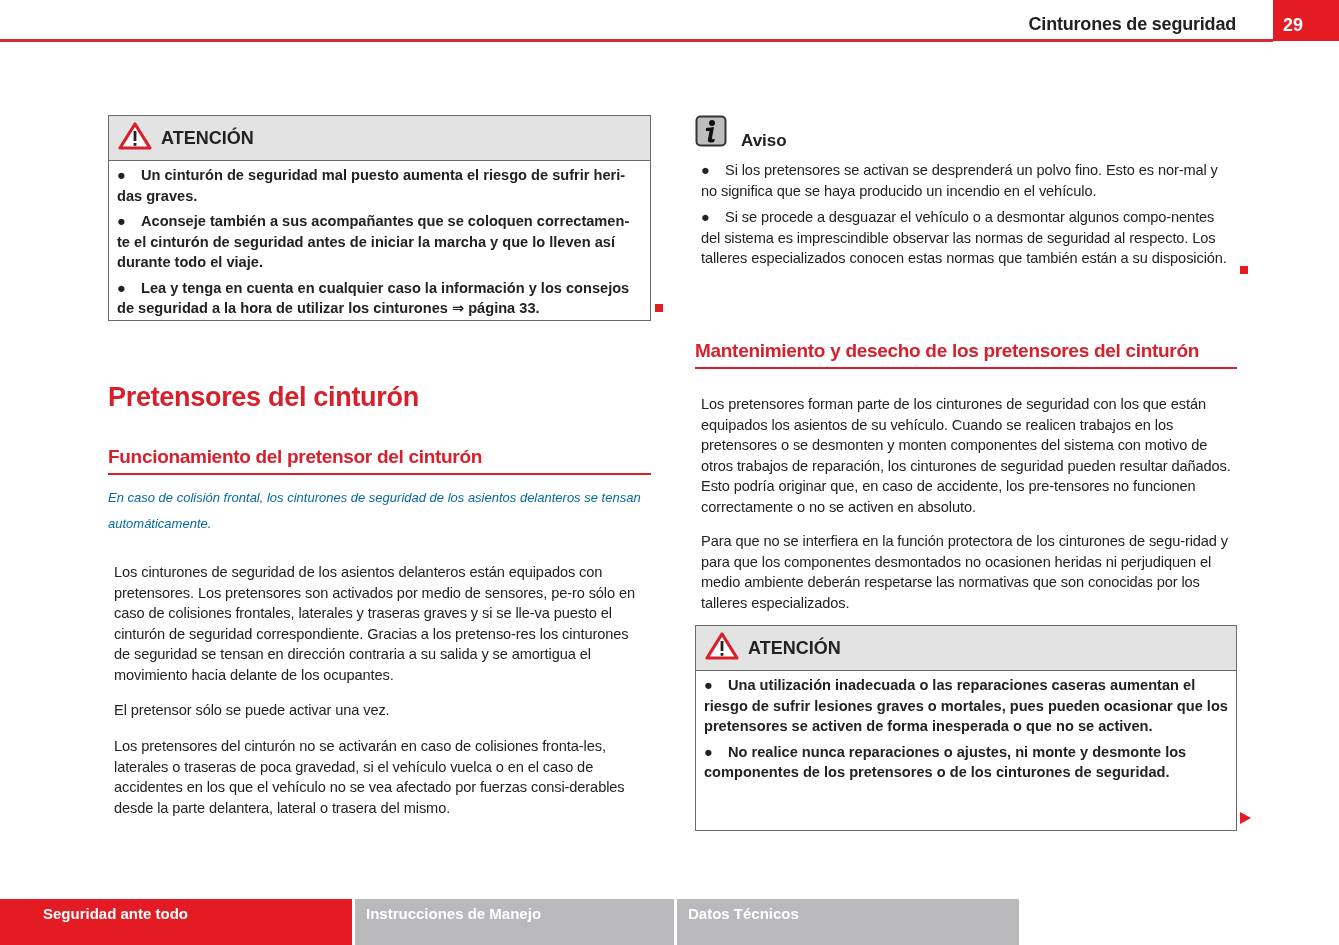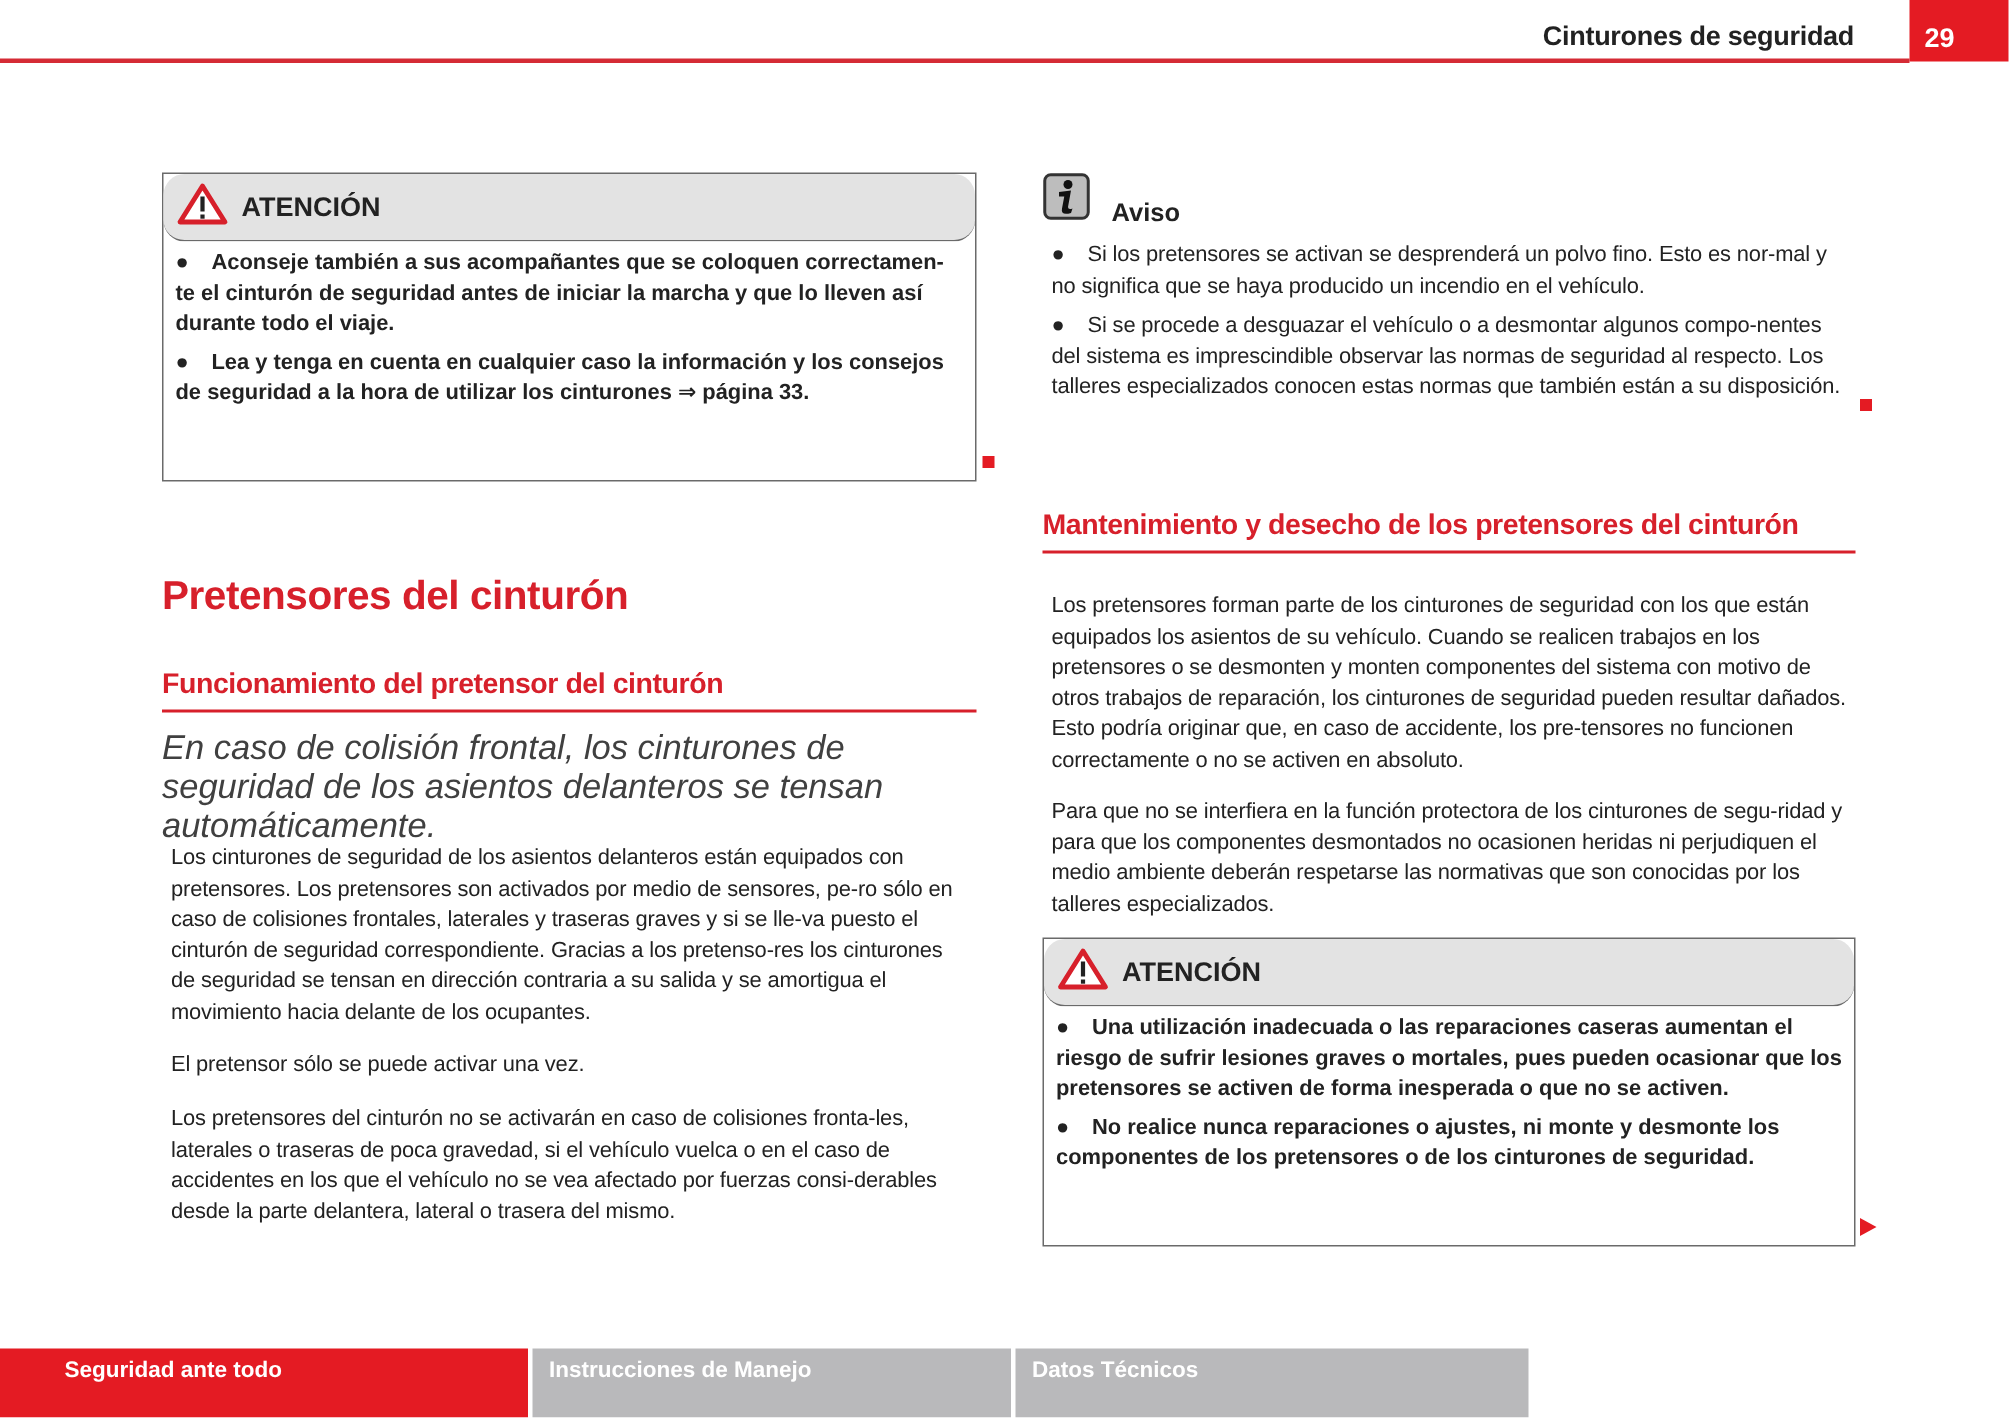--- a/index.html
+++ b/index.html
@@ -10,33 +10,33 @@
   }
   .header-line { position: absolute; left: 0; top: 39px; width: 1273px; height: 3px; background: #d52b35; }
   .header-title { position: absolute; right: 103px; top: 14px; font-size: 18px; font-weight: bold; color: #222; letter-spacing: -0.2px; }
   .page-num { position: absolute; left: 1273px; top: 0; width: 78px; height: 41px; background: #e41b23; color: #fff; font-weight: bold; font-size: 18px; padding-left: 10px; box-sizing: border-box; line-height: 50px; }
 
   .col { position: absolute; font-size: 14.6px; line-height: 20.5px; letter-spacing: -0.1px; }
   .col-left { left: 108px; width: 543px; }
   .col-right { left: 695px; width: 542px; }
 
   .warn-box { position: absolute; border: 1.5px solid #6a6a6a; background: #fff; box-sizing: border-box; }
-  .warn-head { background: #e3e3e3; border-bottom: 1.5px solid #6a6a6a; height: 44px; display: flex; align-items: center; padding-left: 8px; border-radius: 14px; }
+  .warn-head { background: #e3e3e3; border-bottom: 1.5px solid #6a6a6a; height: 44px; display: flex; align-items: center; padding-left: 8px; }
   .warn-head .title { font-weight: bold; font-size: 18px; margin-left: 8px; color: #222; }
   .warn-body { padding: 4px 8px 6px 8px; font-weight: bold; font-size: 14.6px; line-height: 20.5px; color: #222; }
   .warn-body p { margin: 0 0 5px 0; }
   .warn-body p:last-child { margin-bottom: 0; }
   .bullet { display: inline-block; width: 24px; }
 
   .end-mark { position: absolute; width: 8px; height: 8px; background: #e41b23; }
   .cont-arrow { position: absolute; width: 0; height: 0; border-top: 6px solid transparent; border-bottom: 6px solid transparent; border-left: 11px solid #e41b23; }
 
   .h1 { position: absolute; color: #d7202b; font-weight: bold; font-size: 27px; letter-spacing: -0.3px; }
   .h2 { position: absolute; color: #d7202b; font-weight: bold; font-size: 19px; letter-spacing: -0.3px; border-bottom: 2.5px solid #d7202b; box-sizing: border-box; padding-bottom: 2px; }
-  .lead { position: absolute; font-style: italic; font-size: 23px; line-height: 26px; color: #404040; }
+  .lead { position: absolute; font-style: italic; font-size: 13px; line-height: 26px; color: #0369a1; }
   p.body { margin: 6px; }
 
   .aviso-head { position: absolute; display: flex; align-items: flex-end; }
   .aviso-title { font-weight: bold; font-size: 17px; margin-left: 14px; color: #222; }
 
   .footer { position: absolute; left: 0; top: 899px; width: 1339px; height: 46px; display: flex; }
   .footer .tab { height: 46px; box-sizing: border-box; padding-top: 6px; font-weight: bold; font-size: 15px; color: #fff; margin-right: 3px; }
   .footer .tab.active { background: #e41b23; width: 352px; padding-left: 43px; }
   .footer .tab.inactive { background: #b9b9bb; width: 319px; padding-left: 11px; }
   .footer .tab.last { width: 342px; margin-right: 0; }
@@ -53,20 +53,21 @@
     <span>
       <svg width="36" height="30" viewBox="0 0 36 30">
         <path d="M18 3 L33 27 L3 27 Z" fill="#fff" stroke="#d7202b" stroke-width="3.2" stroke-linejoin="round"></path>
         <rect x="16.6" y="10" width="2.8" height="10" fill="#222"></rect>
         <rect x="16.6" y="22" width="2.8" height="2.8" fill="#222"></rect>
       </svg>
     </span>
     <span class="title">ATENCIÓN</span>
   </div>
   <div class="warn-body">
+    <p><span class="bullet">●</span><span>Un cinturón de seguridad mal puesto aumenta el riesgo de sufrir heri-das graves.</span></p>
     <p><span class="bullet">●</span><span>Aconseje también a sus acompañantes que se coloquen correctamen-te el cinturón de seguridad antes de iniciar la marcha y que lo lleven así durante todo el viaje.</span></p>
     <p><span class="bullet">●</span><span>Lea y tenga en cuenta en cualquier caso la información y los consejos de seguridad a la hora de utilizar los cinturones ⇒ página 33.</span></p>
   </div>
 </div>
 <div class="end-mark" style="left:655px; top:304px;"></div>
 
 <div class="h1" style="left:108px; top:382px;">Pretensores del cinturón</div>
 <div class="h2" style="left:108px; top:446px; width:543px; height:29px;">Funcionamiento del pretensor del cinturón</div>
 <div class="lead" style="left:108px; top:485px; width:543px;">En caso de colisión frontal, los cinturones de seguridad de los asientos delanteros se tensan automáticamente.</div>
 

